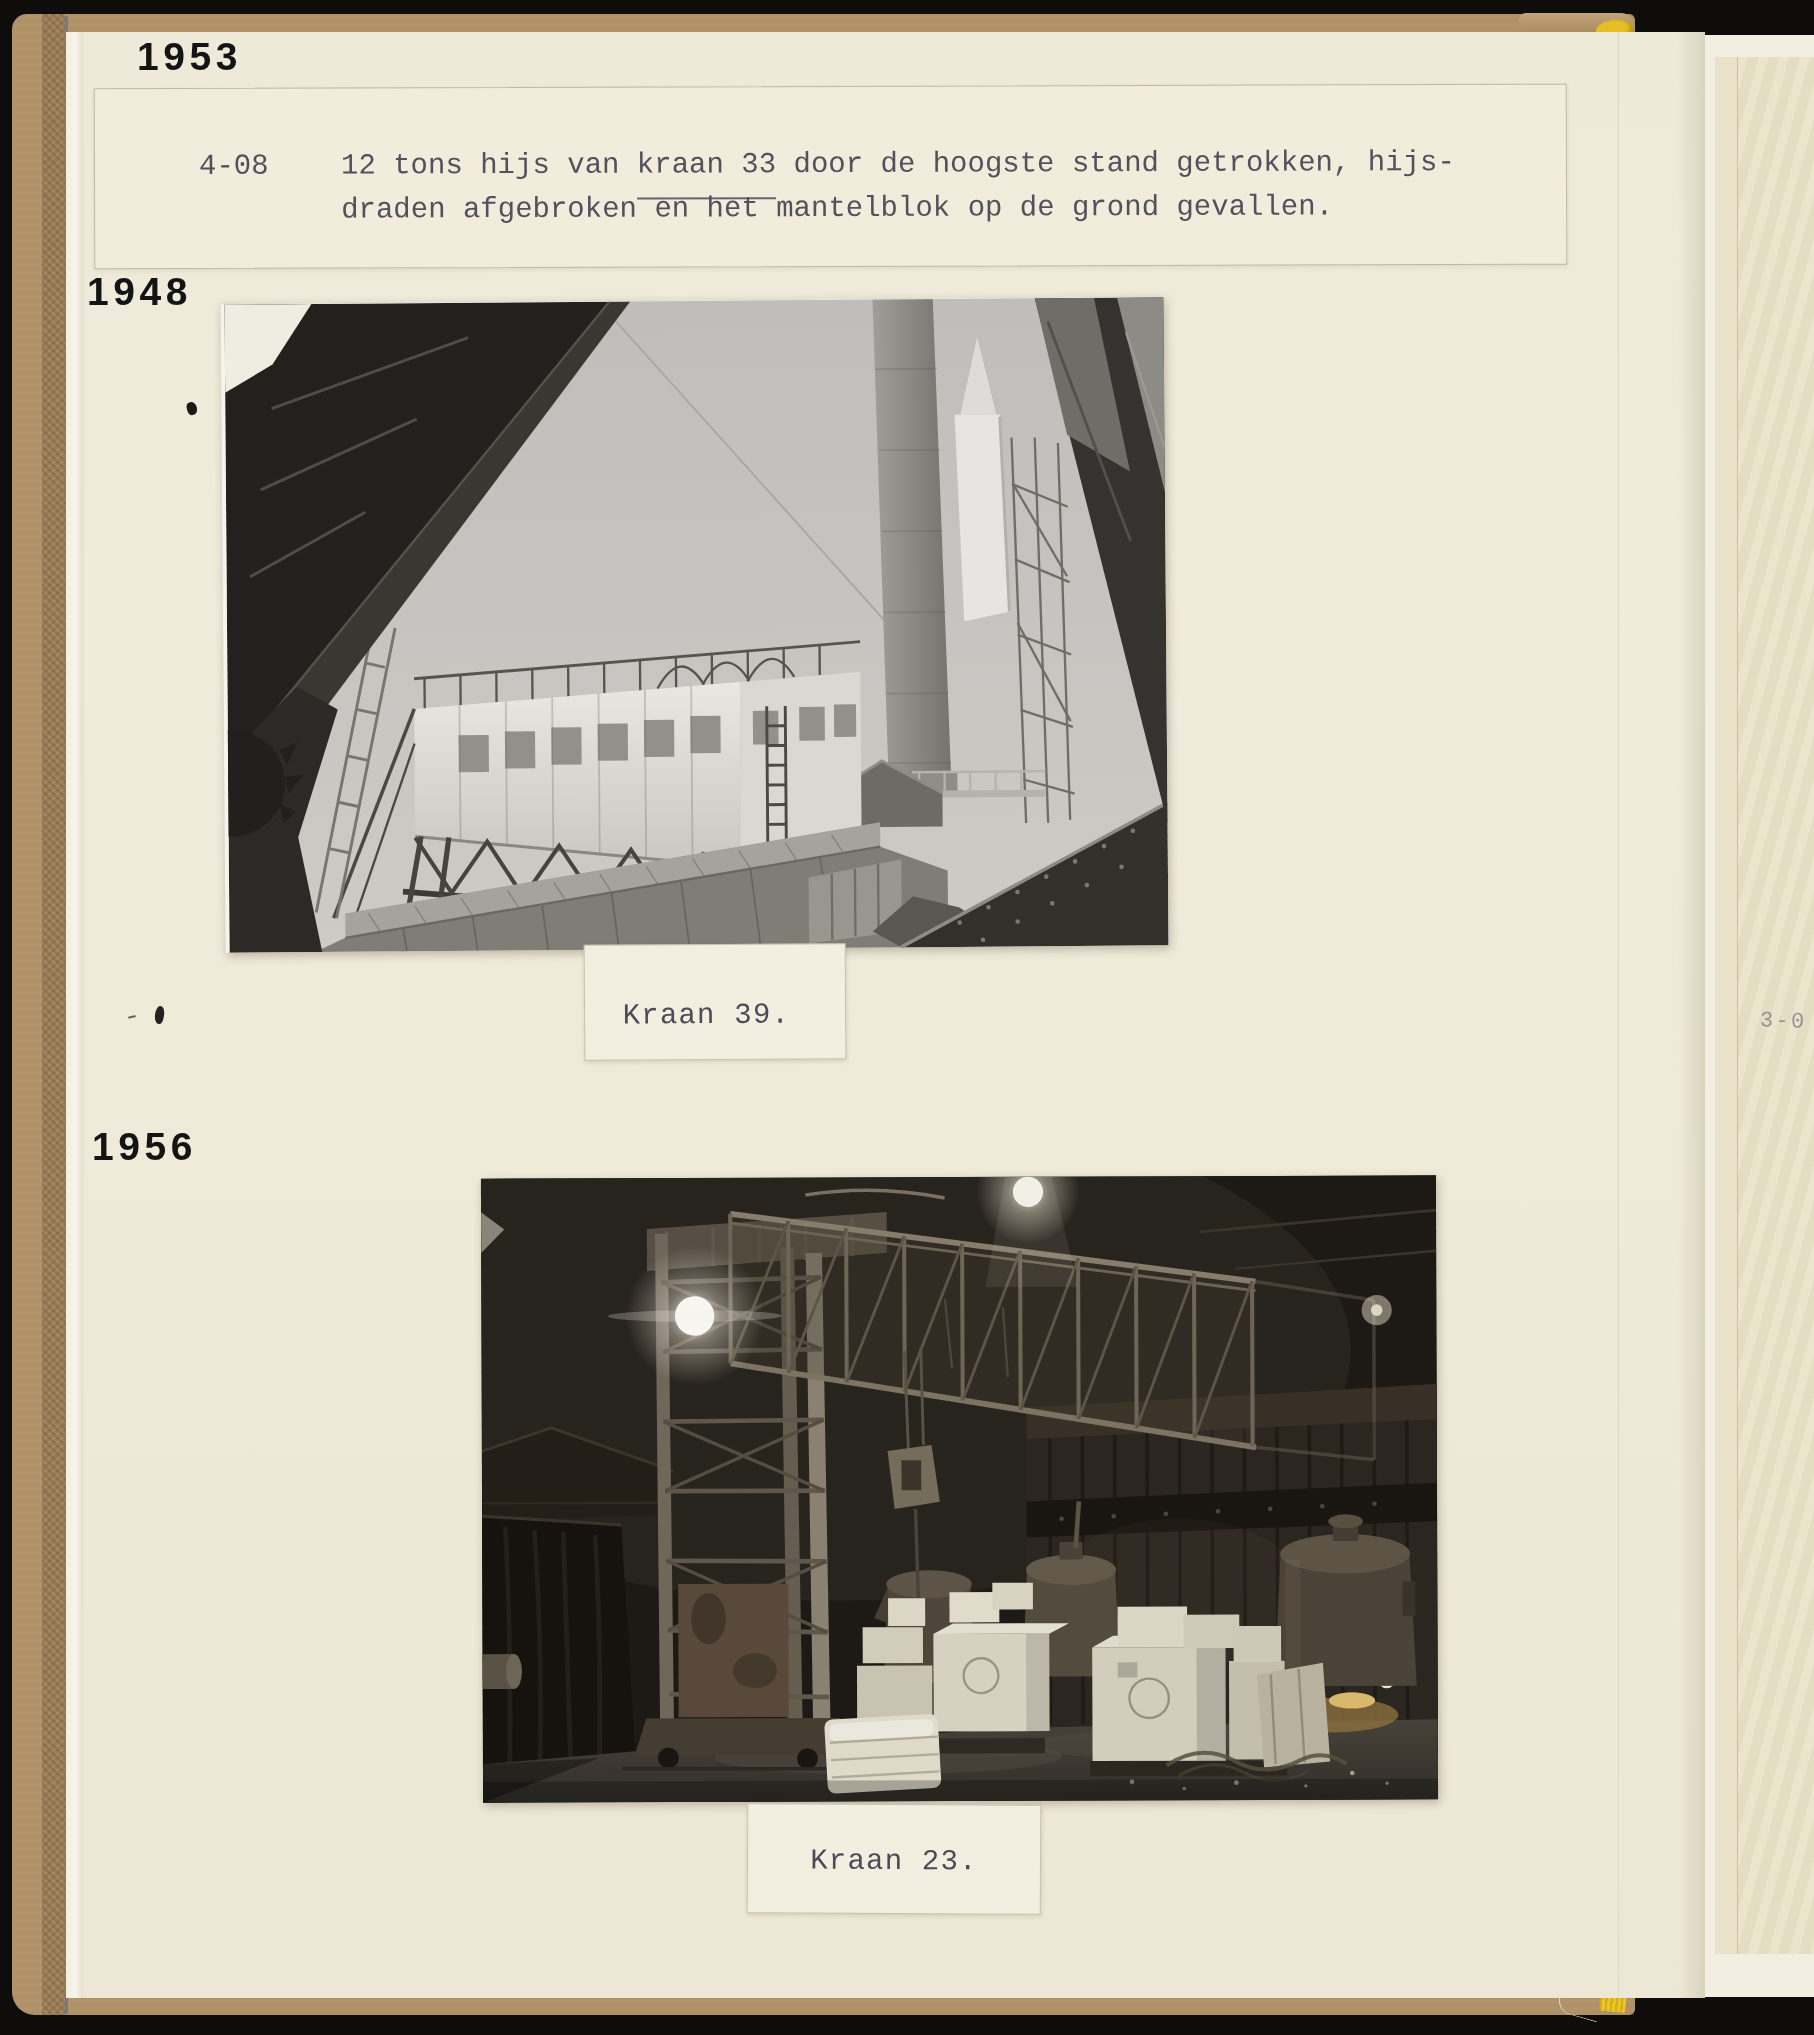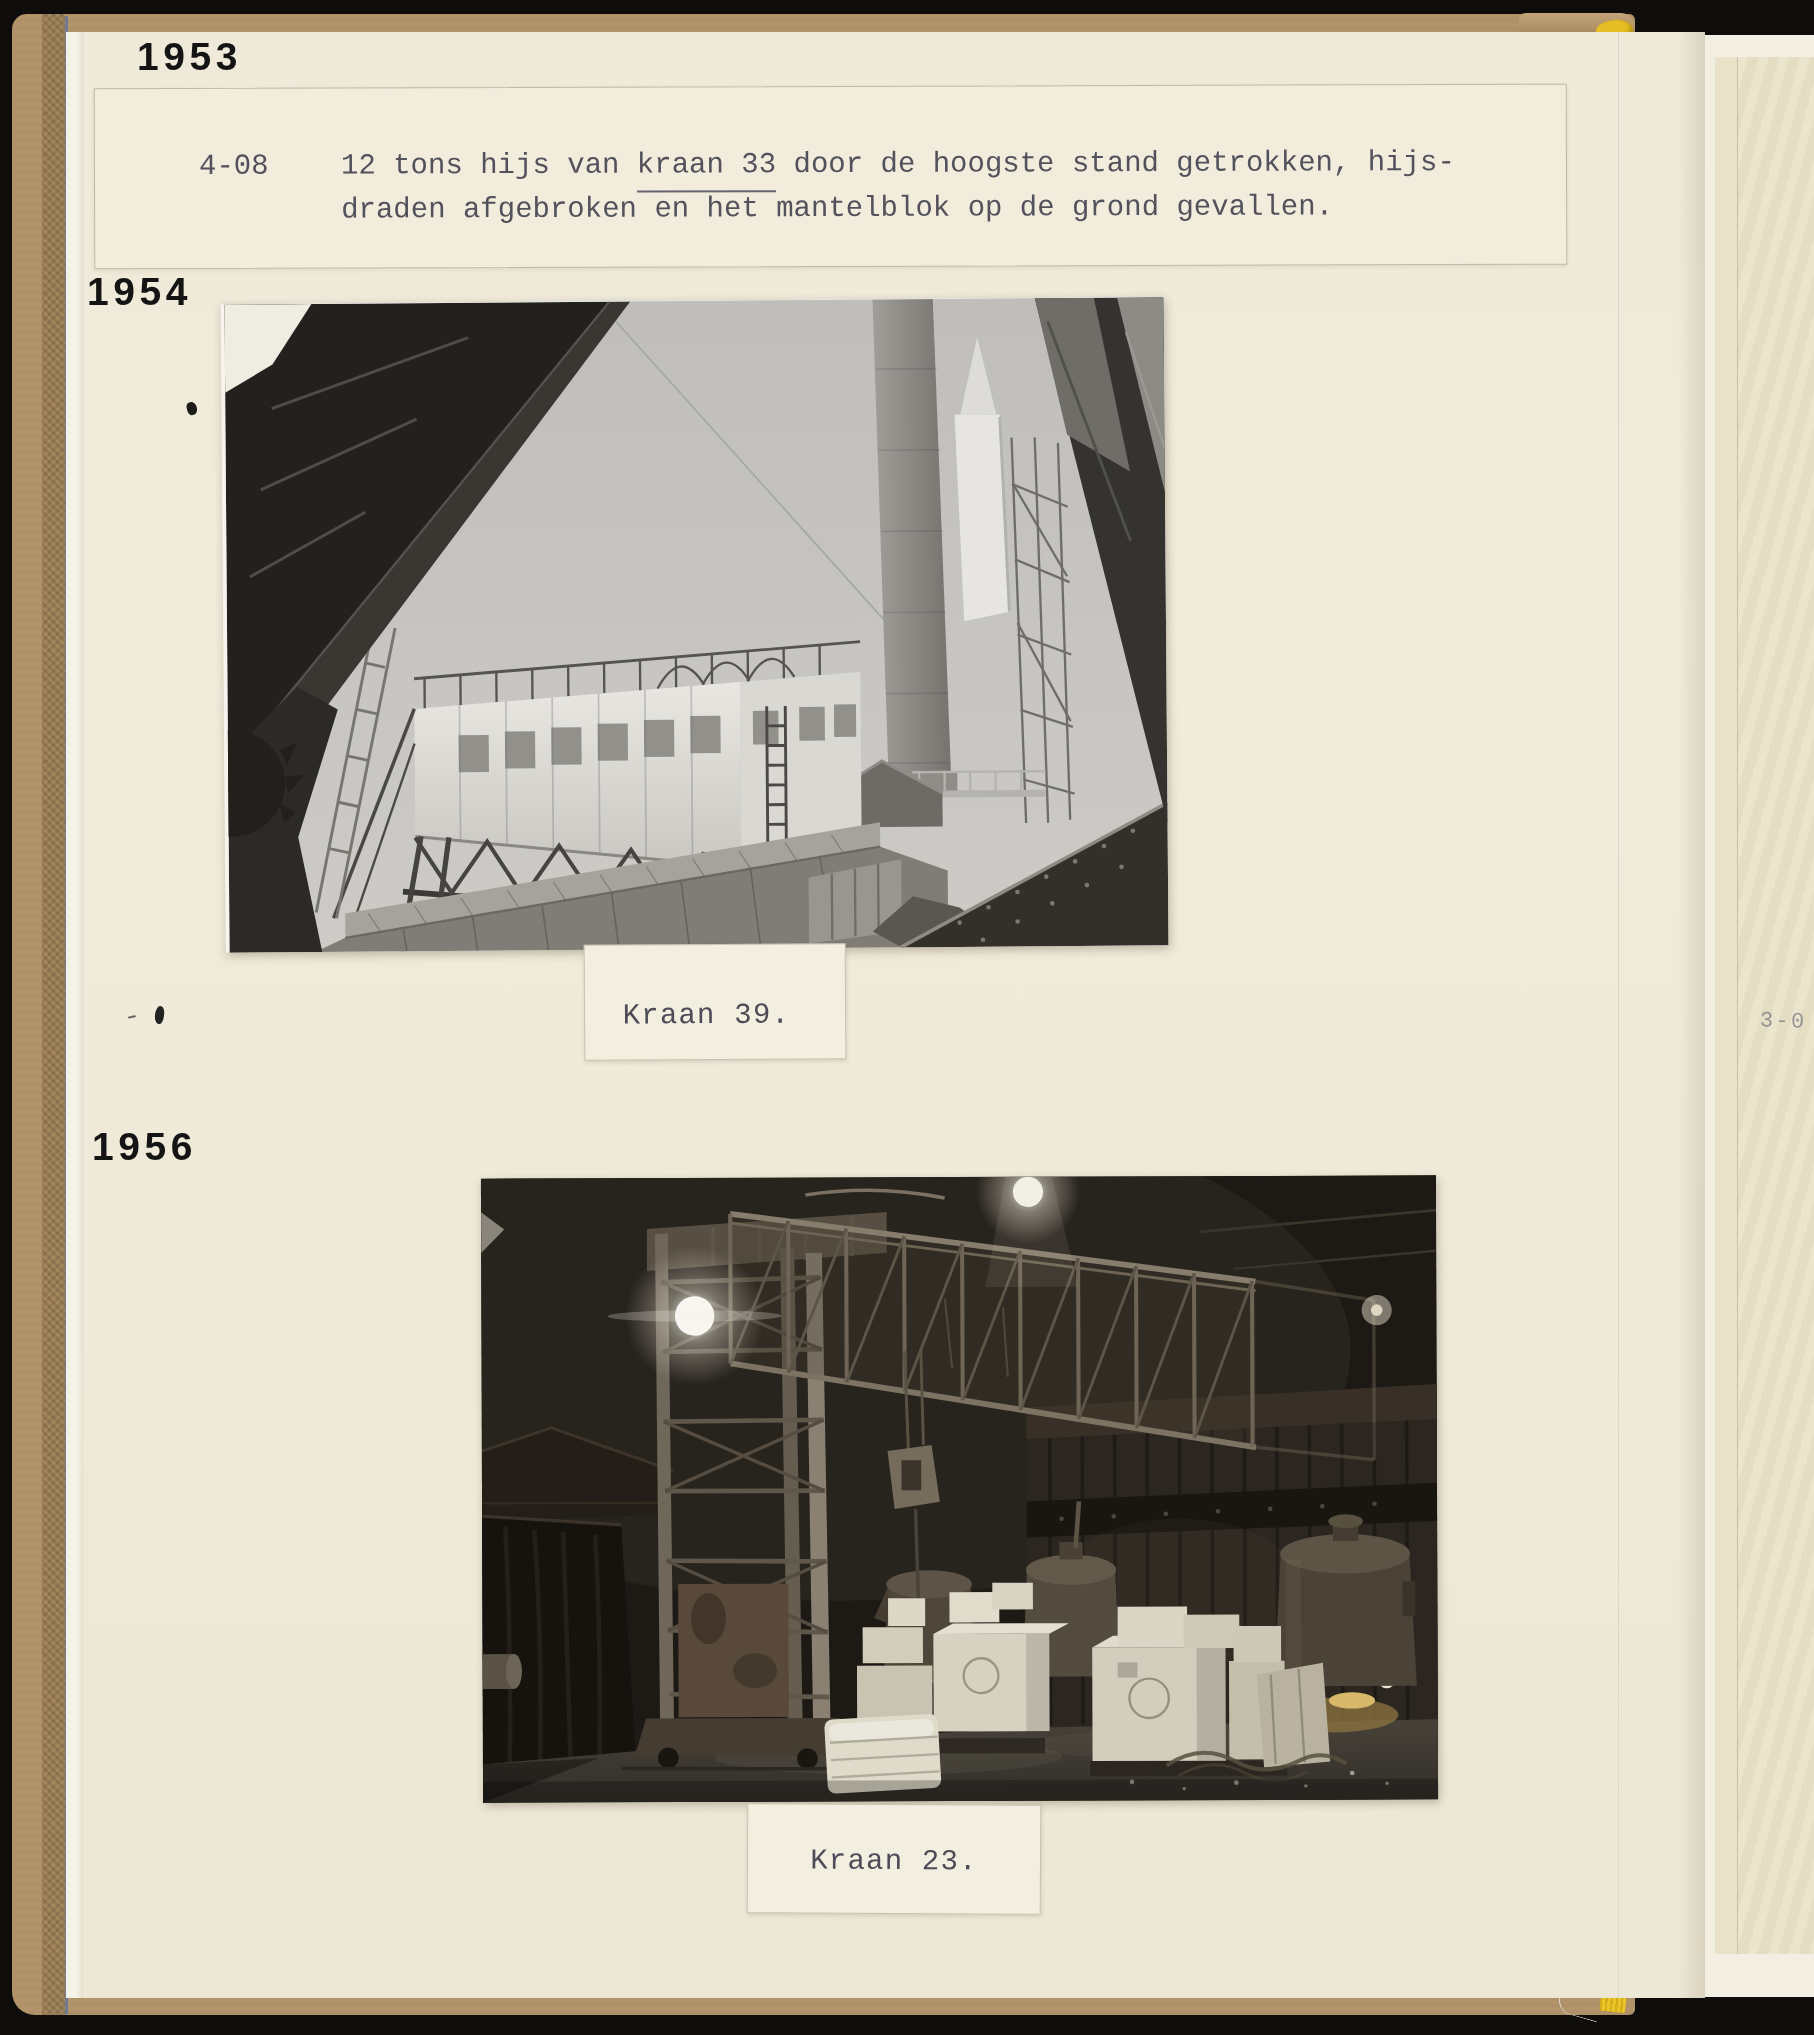--- a/index.html
+++ b/index.html
@@ -38,21 +38,21 @@
   .y1953{left:137px;top:37px;}
   .y1954{left:87px;top:272px;}
   .y1956{left:92px;top:1127px;}
 
   
   .note-box{left:94px;top:86px;width:1471px;height:179px;background:#f1ecdc;border:1.2px solid rgba(150,142,125,.55);
             transform:rotate(-0.18deg);box-shadow:0 1.7px 4.6px rgba(90,80,60,.10);}
   .note-text{position:absolute;left:104px;top:56px;display:flex;white-space:pre;
              font-family:"Liberation Mono","DejaVu Sans Mono",monospace;font-size:29px;line-height:44px;color:#53525c;}
   .note-ref{display:inline-block;width:142px;}
-  .u{border-bottom:2.3px solid rgba(78,77,90,.85);padding-bottom:9px;}
+  .u{border-bottom:2.3px solid rgba(78,77,90,.85);padding-bottom:16px;}
 
   
   .photo{box-shadow:1.7px 3.5px 9.3px rgba(70,60,35,.30);}
   .photo1{left:223px;top:300px;width:939px;height:648px;border-left:4.6px solid #f6f4ec;border-top:1.7px solid rgba(246,244,236,.7);
           transform:rotate(-0.45deg);background:#c6c5c1;}
   .photo2{left:482px;top:1177px;width:955px;height:624px;transform:rotate(-0.2deg);background:#1b1916;}
   .photo svg{display:block;width:100%;height:100%;}
 
   
   .caption{background:#f2eee0;border:1.2px solid rgba(160,150,130,.5);display:flex;align-items:center;justify-content:center;
@@ -85,21 +85,21 @@
     <div class="abs margin-note">3-0</div>
   </div>
 
   <div class="abs page-main">
     <div class="abs page-edge"></div>
     <div class="abs page-crease"></div>
     <div class="abs page-right-shadow"></div>
   </div>
 
   <div class="abs year y1953">1953</div>
-  <div class="abs year y1954">1954</div>
+  <div class="abs year y1954">1948</div>
   <div class="abs year y1956">1956</div>
 
   <div class="abs note-box">
     <div class="note-text">
       <span class="note-ref">4-08</span><span><span><span>12 tons hijs van </span><span class="u">kraan 33</span><span> door de hoogste stand getrokken, hijs-</span></span><br><span>draden afgebroken en het mantelblok op de grond gevallen.</span></span>
     </div>
   </div>
 
   <div class="abs mark1"></div>
   <div class="abs mark2"></div>

